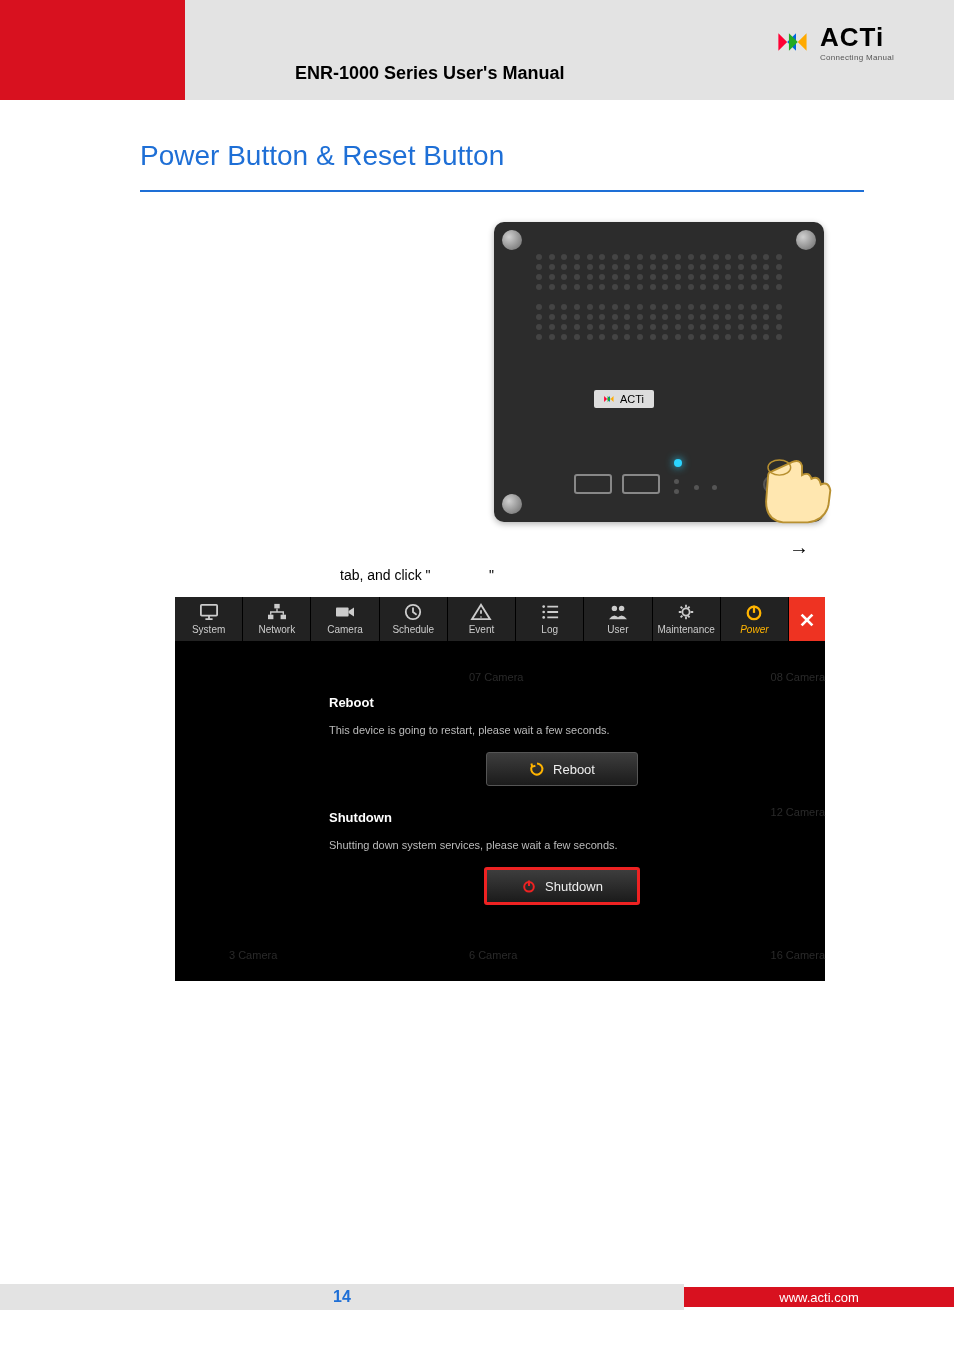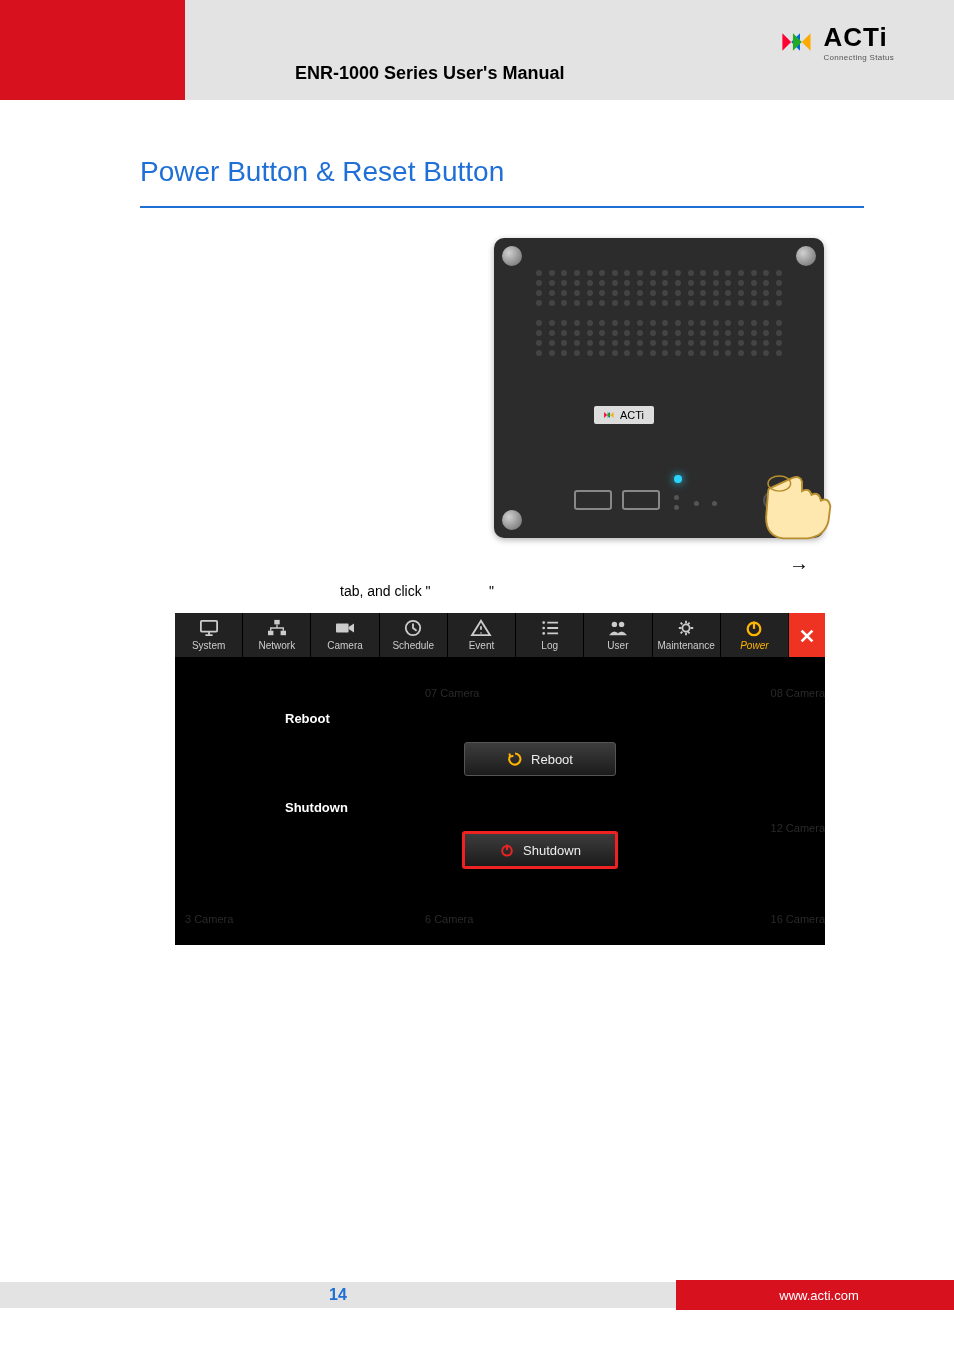--- a/index.html
+++ b/index.html
@@ -5,21 +5,21 @@
   html,body{margin:0;padding:0;background:#fff;font-family:Arial,Helvetica,sans-serif;}
   .page{width:954px;height:1350px;position:relative;background:#fff;box-sizing:border-box;}
   .top-bar{height:100px;background:#e3e3e3;display:flex;align-items:flex-end;position:relative;}
   .red-block{width:185px;height:100px;background:#d8111f;}
   .header-title{flex:1;text-align:left;font-weight:700;font-size:18px;padding:0 0 16px 110px;color:#000;}
   .logo{position:absolute;right:60px;top:22px;display:flex;align-items:center;gap:6px;}
   .logo-mark{width:36px;height:30px;}
   .logo-text{font-weight:800;font-size:26px;color:#000;letter-spacing:1px;}
   .logo-sub{font-size:8px;color:#555;letter-spacing:0.3px;}
   .content{padding:40px 90px 0 140px;}
-  h1.section{color:#1e6fd6;font-size:28px;font-weight:400;margin:16px 0 18px 0;}
+  h1.section{color:#1e6fd6;font-size:28px;font-weight:400;margin:0 0 18px 0;}
   .hr{height:2px;background:#1e6fd6;margin-bottom:30px;}
   .device-area{display:flex;justify-content:flex-end;margin:30px 40px 10px 0;}
   .device{width:330px;height:300px;background:#2c2c2c;border-radius:10px;position:relative;box-shadow:0 2px 6px rgba(0,0,0,0.3);}
   .screw{width:20px;height:20px;border-radius:50%;background:radial-gradient(circle at 35% 35%,#d0d0d0,#666);position:absolute;}
   .s1{top:8px;left:8px;} .s2{top:8px;right:8px;} .s3{bottom:8px;left:8px;}
   .vent{position:absolute;top:32px;left:42px;right:42px;height:130px;}
   .vent-row{display:flex;justify-content:space-between;margin-bottom:4px;}
   .dot{width:6px;height:6px;border-radius:50%;background:#444;}
   .badge{position:absolute;top:168px;left:100px;background:#ddd;color:#000;font-size:11px;padding:3px 10px;border-radius:2px;display:flex;align-items:center;gap:4px;}
   .usb{width:34px;height:16px;border:2px solid #888;border-radius:3px;position:absolute;bottom:28px;}
@@ -37,42 +37,42 @@
   .tab .ico{display:block;margin:0 auto 3px auto;width:22px;height:18px;}
   .tab.power{color:#ffb400;font-style:italic;}
   .tab.close{background:#e32;flex:0 0 36px;border:0;}
   .panel{padding:30px 30px 60px 110px;}
   .p-title{color:#fff;font-weight:700;font-size:13px;margin:24px 0 14px 0;}
   .p-text{color:#bbb;font-size:11px;margin:4px 0;}
   .btn{display:flex;align-items:center;gap:8px;justify-content:center;width:150px;height:32px;margin:16px auto;background:linear-gradient(#3d3d3d,#1b1b1b);border:1px solid #555;border-radius:3px;color:#eee;font-size:13px;}
   .btn.shut{border:3px solid #e22;}
   .btn .bic{width:16px;height:16px;}
   .ghost{color:#2a2a2a;font-size:11px;position:absolute;}
-  .panel{position:relative;}
+  .panel{position:relative;margin-left:44px;}
   .page-foot{position:absolute;bottom:40px;left:0;right:0;display:flex;align-items:center;}
   .foot-bar{flex:1;height:26px;background:#e3e3e3;display:flex;align-items:center;justify-content:center;font-size:16px;color:#1e6fd6;font-weight:700;}
-  .foot-red{width:270px;height:30px;background:#d8111f;color:#fff;font-size:13px;display:flex;align-items:center;justify-content:center;padding-left:8px;}
+  .foot-red{width:270px;height:20px;background:#d8111f;color:#fff;font-size:13px;display:flex;align-items:center;justify-content:center;}
 </style>
 </head>
 <body>
 
 <div class="page">
   <div class="top-bar">
     <div class="red-block"></div>
     <div class="header-title">ENR-1000 Series User's Manual</div>
     <div class="logo">
       <svg class="logo-mark" viewBox="0 0 40 34">
         <polygon points="10,17 0,27 0,7" fill="#ff0033"></polygon>
         <polygon points="10,17 20,7 20,27" fill="#0066dd"></polygon>
         <polygon points="22,17 32,7 32,27" fill="#ffaa00"></polygon>
         <polygon points="22,17 12,7 12,27" fill="#22aa22"></polygon>
       </svg>
       <div>
         <div class="logo-text">ACTi</div>
-        <div class="logo-sub">Connecting Status</div>
+        <div class="logo-sub">Connecting Manual</div>
       </div>
     </div>
   </div>
 
   <div class="content">
     <h1 class="section">Power Button &amp; Reset Button</h1>
     <div class="hr"></div>
 
     <div class="device-area">
       <div class="device">
@@ -366,29 +366,31 @@
 
       <div class="panel">
         <span class="ghost" style="top:30px;left:250px;">07 Camera</span>
         <span class="ghost" style="top:30px;right:0;">08 Camera</span>
         <span class="ghost" style="top:165px;right:0;">12 Camera</span>
         <span class="ghost" style="bottom:20px;left:10px;">3 Camera</span>
         <span class="ghost" style="bottom:20px;left:250px;">6 Camera</span>
         <span class="ghost" style="bottom:20px;right:0;">16 Camera</span>
 
         <div class="p-title">Reboot</div>
+        <div class="p-text">This device is going to restart, please wait a few seconds.</div>
         <div class="btn">
           <svg class="bic" viewBox="0 0 20 20">
               <path d="M10 3 a7 7 0 1 1 -6 3" fill="none" stroke="#ffb400" stroke-width="2.5"></path>
               <path d="M3 3 l1 4 l4 -1" fill="none" stroke="#ffb400" stroke-width="2.5"></path>
             </svg>
           <span>Reboot</span>
         </div>
 
         <div class="p-title">Shutdown</div>
+        <div class="p-text">Shutting down system services, please wait a few seconds.</div>
         <div class="btn shut">
           <svg class="bic" viewBox="0 0 20 20">
               <circle cx="10" cy="11" r="6" fill="none" stroke="#e22" stroke-width="2.5"></circle>
               <path d="M10 3 v7" stroke="#e22" stroke-width="2.5"></path>
             </svg>
           <span>Shutdown</span>
         </div>
       </div>
     </div>
   </div>

